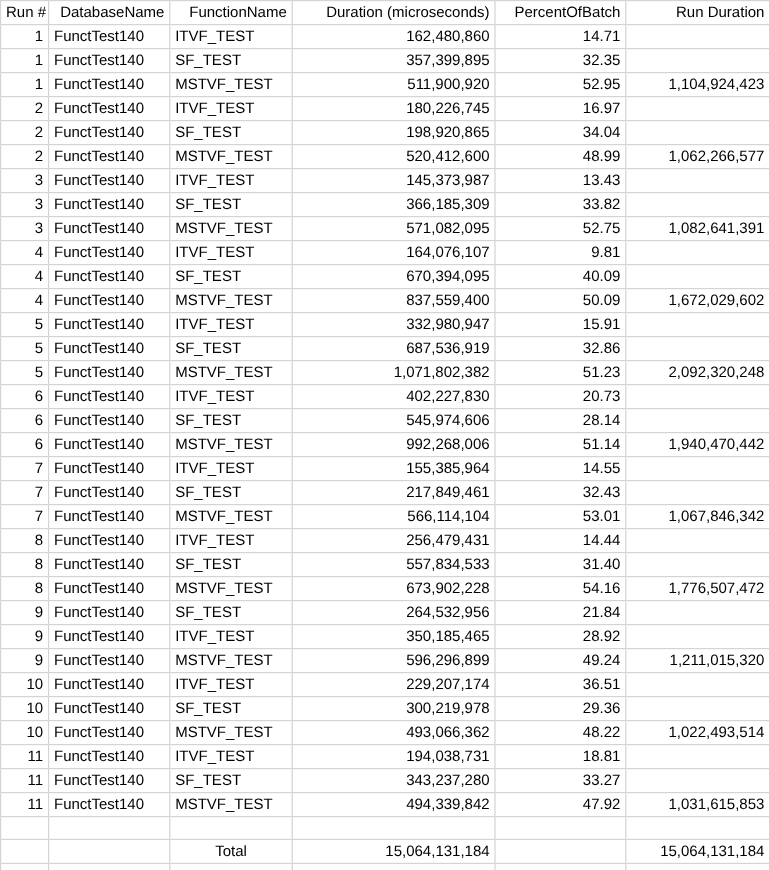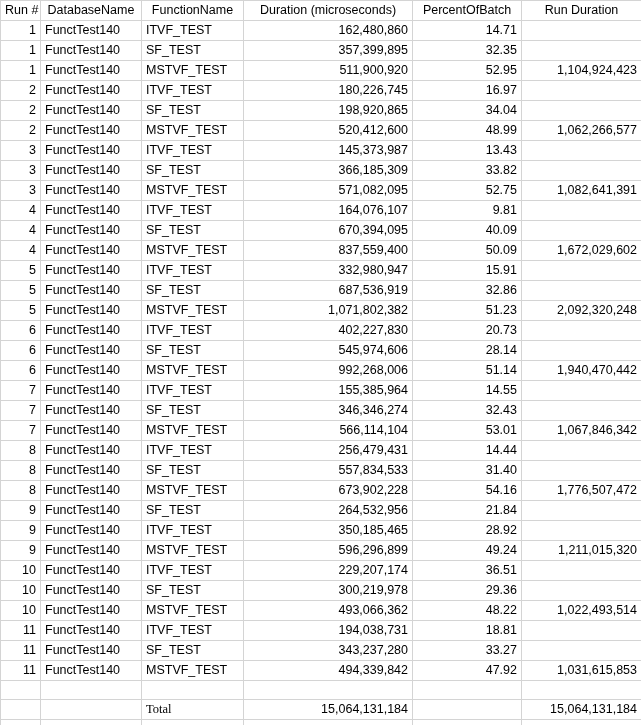--- a/index.html
+++ b/index.html
@@ -39,25 +39,25 @@
     background: #ffffff;
   }
   
   col.c-run   { width: 40px;  }
   col.c-db    { width: 101px; }
   col.c-fn    { width: 102px; }
   col.c-dur   { width: 169px; }
   col.c-pct   { width: 109px; }
   col.c-rd    { width: 120px; }
 
-  .hdr td { text-align: center; vertical-align: bottom; }
+  .hdr td { text-align: right; vertical-align: bottom; }
   .num { text-align: right; }
   .txt { text-align: left; }
   .blank td { height: 19px; }
-  .total-label { text-align: left; font-family: Liberation Serif, serif; }
+  .total-label { text-align: center; }
 </style>
 </head>
 <body>
 
 <div id="grid">
   <table class="sheet">
     <colgroup>
       <col class="c-run">
         <col class="c-db">
         <col class="c-fn">
@@ -223,21 +223,21 @@
           <td class="txt">FunctTest140</td>
           <td class="txt">ITVF_TEST</td>
           <td class="num">155,385,964</td>
           <td class="num">14.55</td>
           <td class="num"></td>
         </tr>
         <tr class="">
           <td class="num">7</td>
           <td class="txt">FunctTest140</td>
           <td class="txt">SF_TEST</td>
-          <td class="num">346,346,274</td>
+          <td class="num">217,849,461</td>
           <td class="num">32.43</td>
           <td class="num"></td>
         </tr>
         <tr class="">
           <td class="num">7</td>
           <td class="txt">FunctTest140</td>
           <td class="txt">MSTVF_TEST</td>
           <td class="num">566,114,104</td>
           <td class="num">53.01</td>
           <td class="num">1,067,846,342</td>

